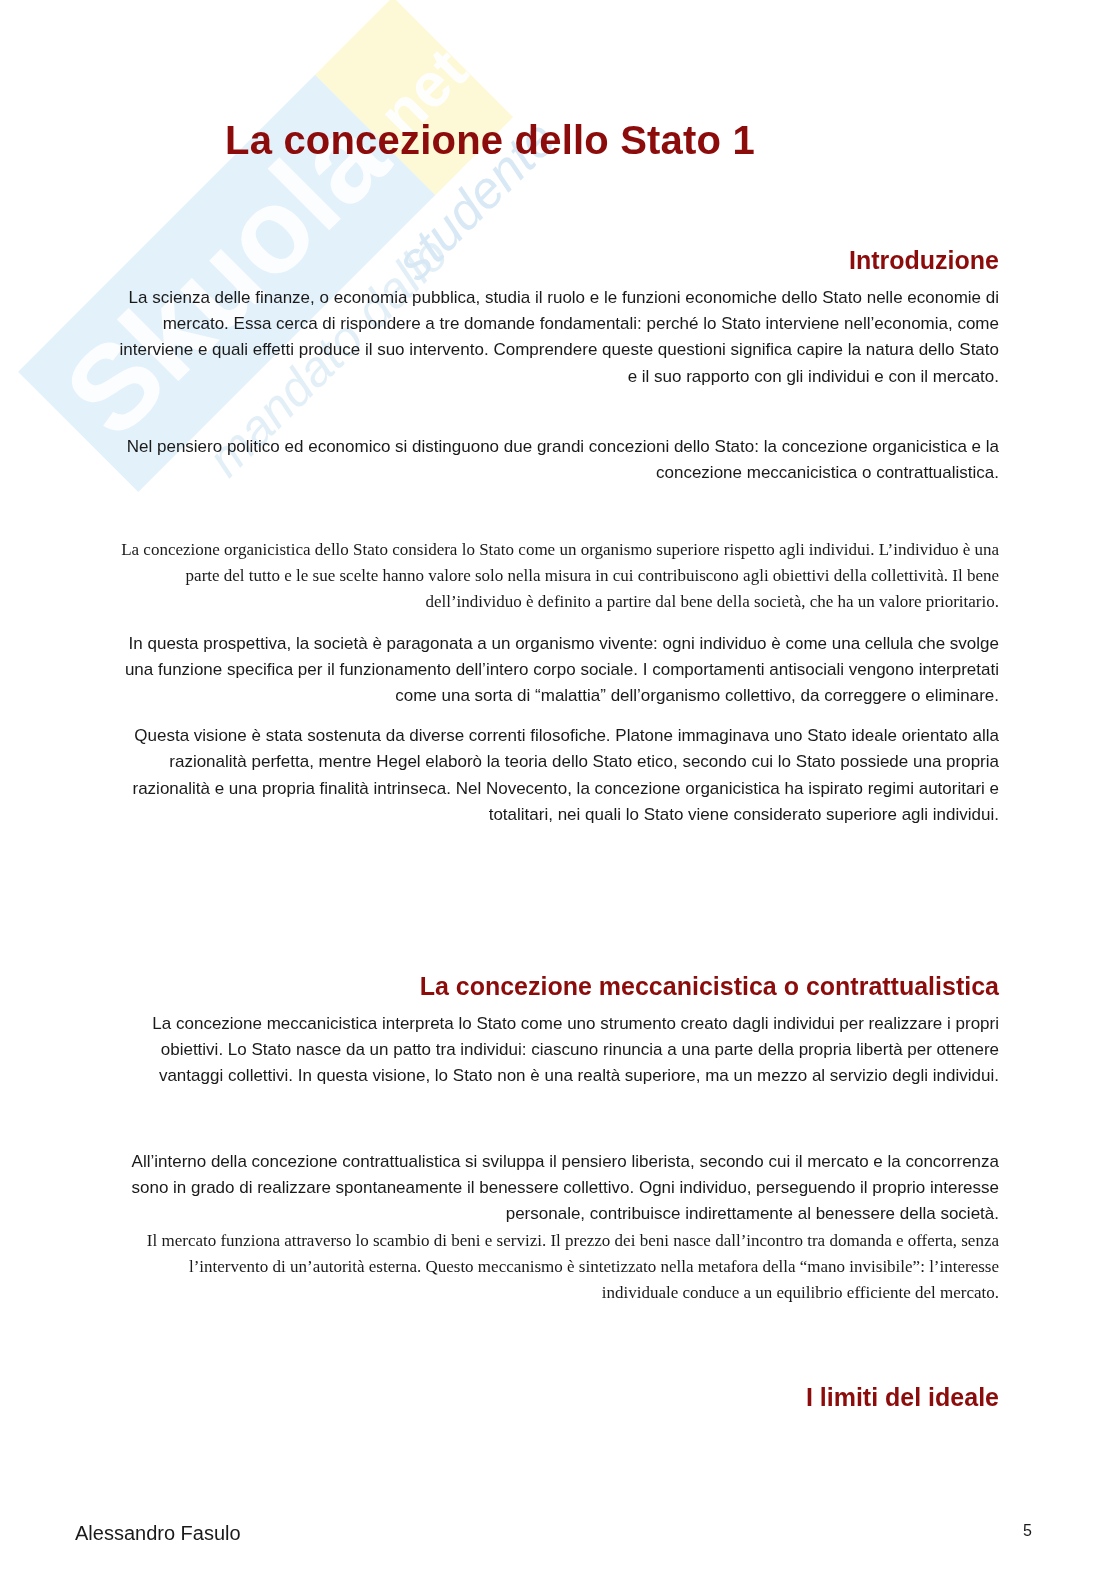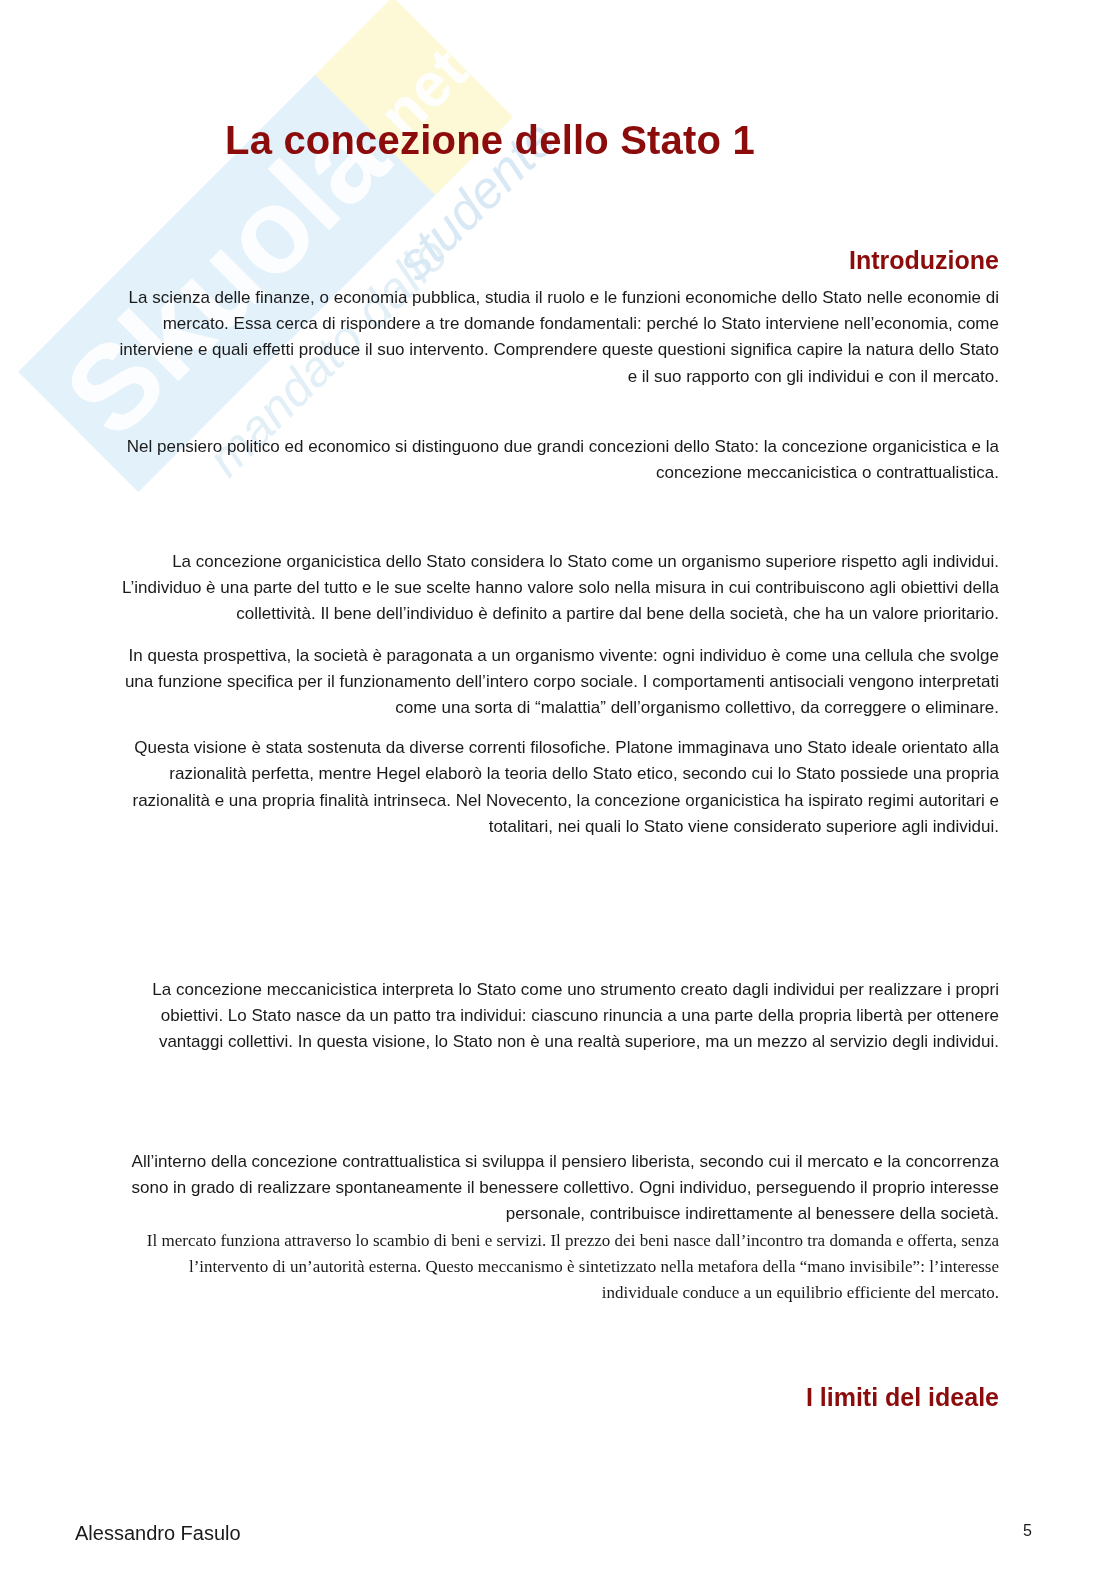--- a/index.html
+++ b/index.html
@@ -36,26 +36,27 @@
   <div class="sec" style="top:0px;">
     <h2>Introduzione</h2>
     <p style="margin-top:8px;">La scienza delle finanze, o economia pubblica, studia il ruolo e le funzioni economiche dello Stato nelle economie di mercato. Essa cerca di rispondere a tre domande fondamentali: perché lo Stato interviene nell’economia, come interviene e quali effetti produce il suo intervento. Comprendere queste questioni significa capire la natura dello Stato e il suo rapporto con gli individui e con il mercato.</p>
   </div>
 
   <div class="sec" style="top:171px;">
     <p style="margin-top:20px;">Nel pensiero politico ed economico si distinguono due grandi concezioni dello Stato: la concezione organicistica e la concezione meccanicistica o contrattualistica.</p>
   </div>
 
   <div class="sec" style="top:290px;">
-    <p style="margin-top:16px;">La concezione organicistica dello Stato considera lo Stato come un organismo superiore rispetto agli individui. L’individuo è una parte del tutto e le sue scelte hanno valore solo nella misura in cui contribuiscono agli obiettivi della collettività. Il bene dell’individuo è definito a partire dal bene della società, che ha un valore prioritario.</p>
+    <p style="margin-top:4px;font-family:Liberation Serif, serif;">La concezione organicistica dello Stato considera lo Stato come un organismo superiore rispetto agli individui. L’individuo è una parte del tutto e le sue scelte hanno valore solo nella misura in cui contribuiscono agli obiettivi della collettività. Il bene dell’individuo è definito a partire dal bene della società, che ha un valore prioritario.</p>
     <p style="margin-top:15px;">In questa prospettiva, la società è paragonata a un organismo vivente: ogni individuo è come una cellula che svolge una funzione specifica per il funzionamento dell’intero corpo sociale. I comportamenti antisociali vengono interpretati come una sorta di “malattia” dell’organismo collettivo, da correggere o eliminare.</p>
     <p style="margin-top:14px;">Questa visione è stata sostenuta da diverse correnti filosofiche. Platone immaginava uno Stato ideale orientato alla razionalità perfetta, mentre Hegel elaborò la teoria dello Stato etico, secondo cui lo Stato possiede una propria razionalità e una propria finalità intrinseca. Nel Novecento, la concezione organicistica ha ispirato regimi autoritari e totalitari, nei quali lo Stato viene considerato superiore agli individui.</p>
   </div>
 
   <div class="sec" style="top:726px;">
+    <h2>La concezione meccanicistica o contrattualistica</h2>
     <p style="margin-top:8px;">La concezione meccanicistica interpreta lo Stato come uno strumento creato dagli individui per realizzare i propri obiettivi. Lo Stato nasce da un patto tra individui: ciascuno rinuncia a una parte della propria libertà per ottenere vantaggi collettivi. In questa visione, lo Stato non è una realtà superiore, ma un mezzo al servizio degli individui.</p>
   </div>
 
   <div class="sec" style="top:898px;">
     <p style="margin-top:8px;">All’interno della concezione contrattualistica si sviluppa il pensiero liberista, secondo cui il mercato e la concorrenza sono in grado di realizzare spontaneamente il benessere collettivo. Ogni individuo, perseguendo il proprio interesse personale, contribuisce indirettamente al benessere della società.</p>
     <p style="margin-top:0;font-family:Liberation Serif, serif;">Il mercato funziona attraverso lo scambio di beni e servizi. Il prezzo dei beni nasce dall’incontro tra domanda e offerta, senza l’intervento di un’autorità esterna. Questo meccanismo è sintetizzato nella metafora della “mano invisibile”: l’interesse individuale conduce a un equilibrio efficiente del mercato.</p>
   </div>
 
   <div class="sec" style="top:1137px;">
     <h2>I limiti del ideale</h2>

